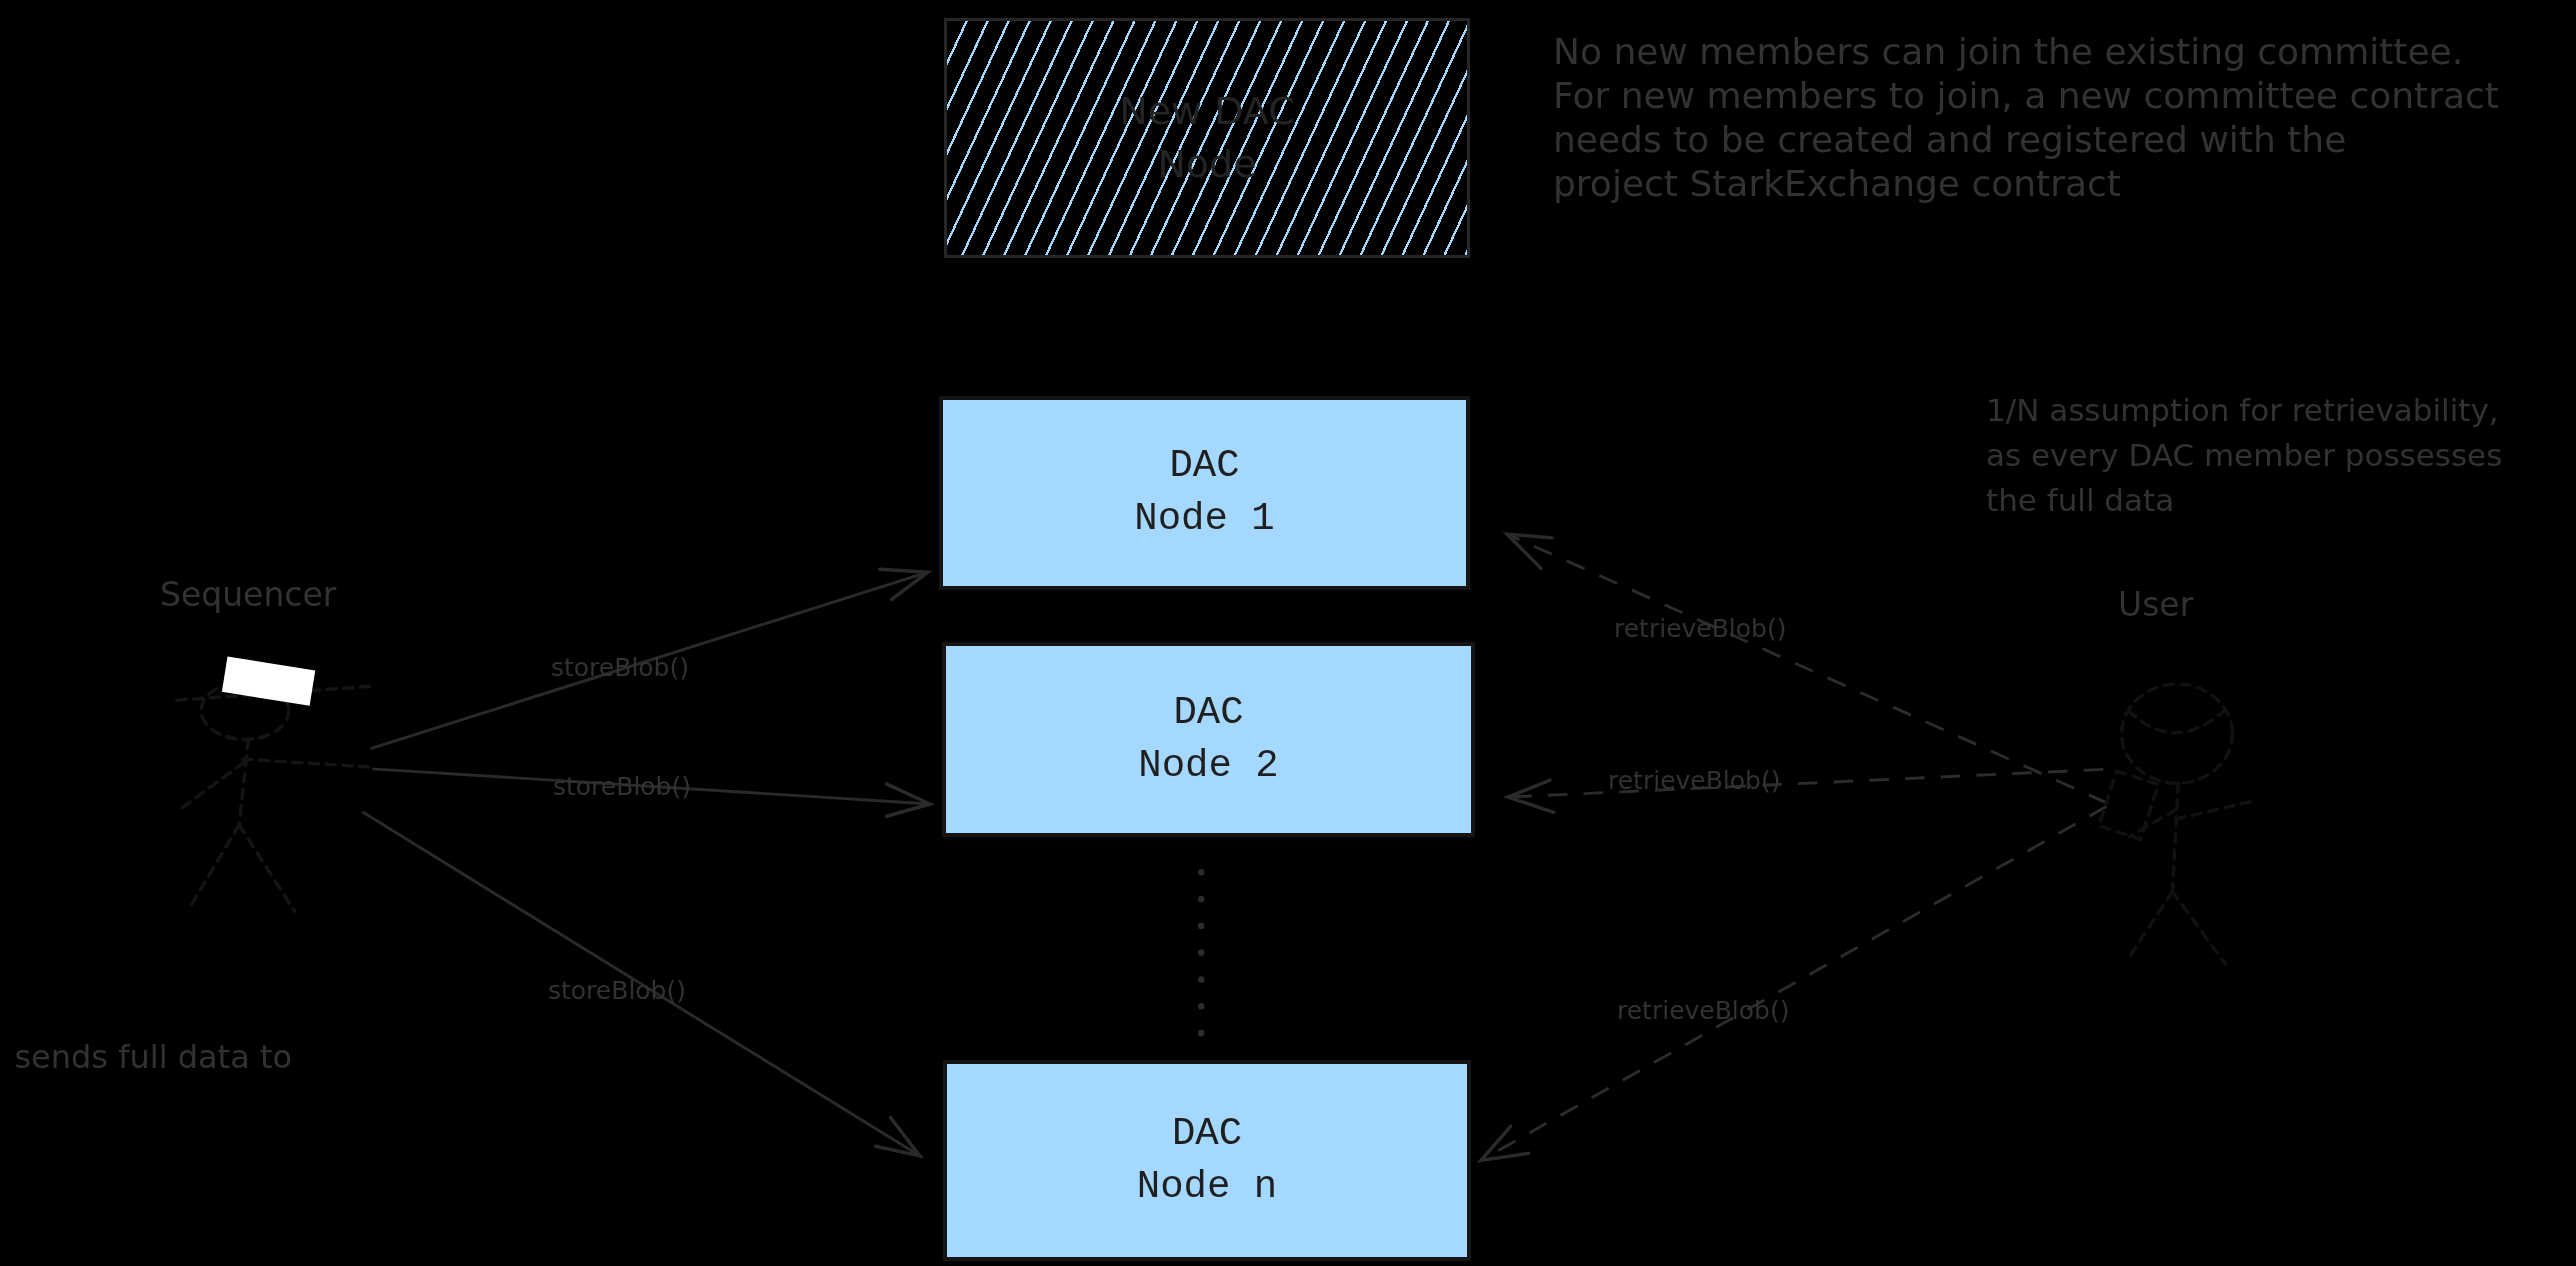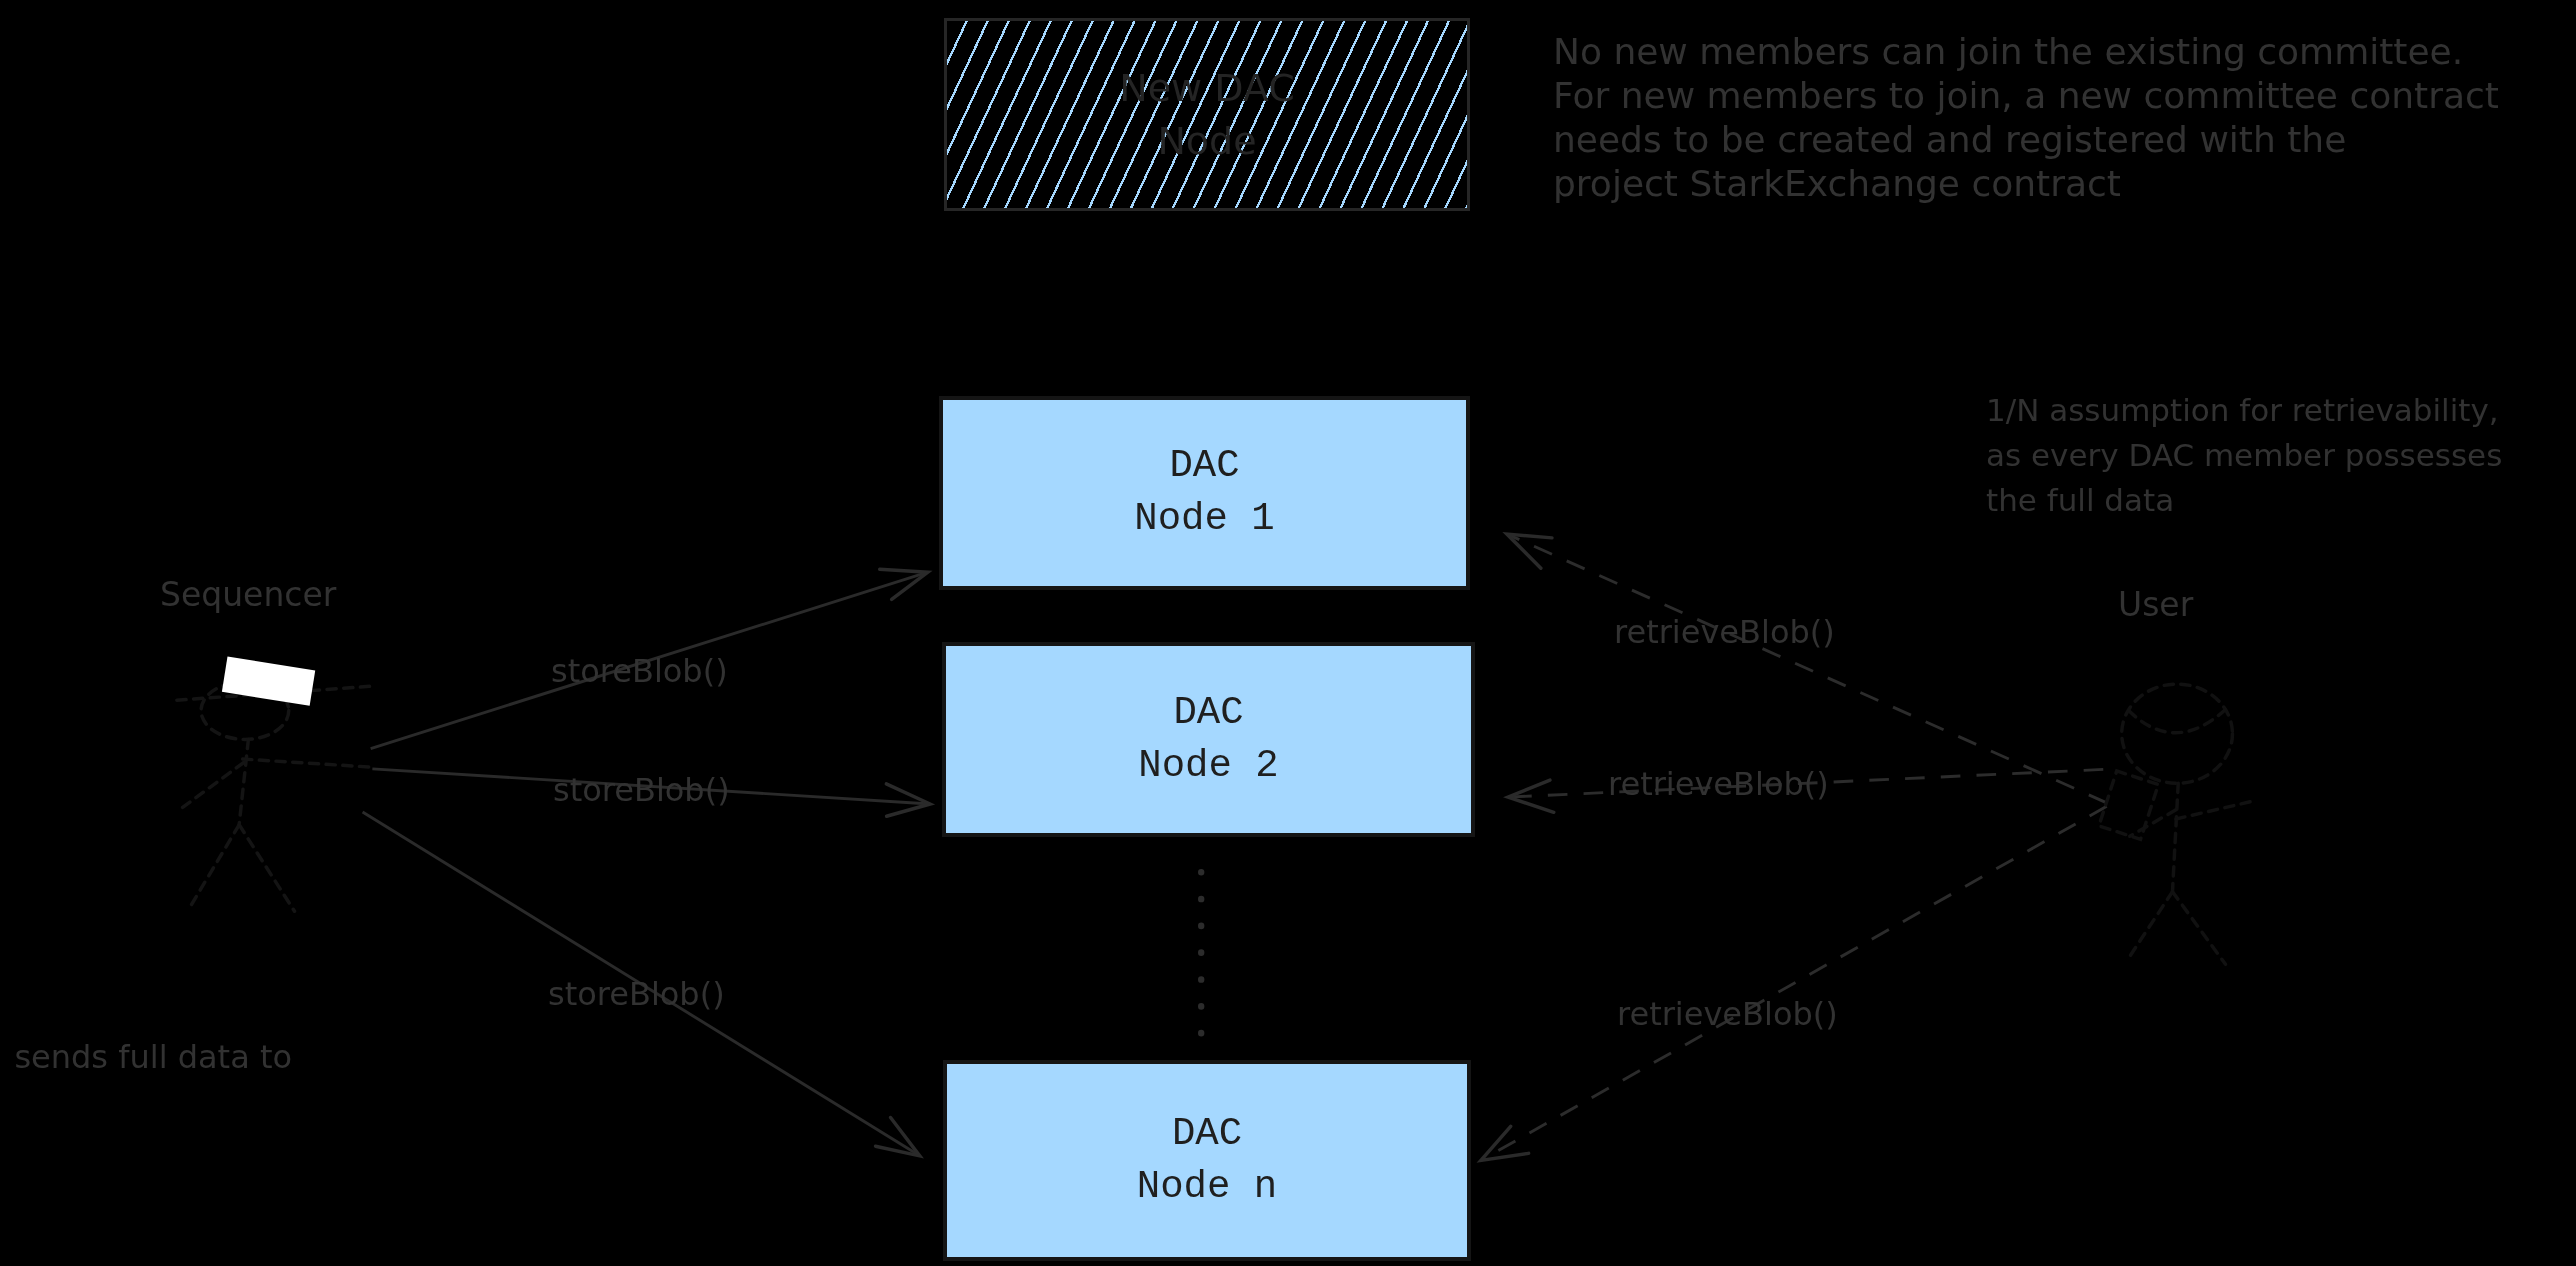--- a/index.html
+++ b/index.html
@@ -23,29 +23,29 @@
   }
   .lbl{
     position:absolute;white-space:nowrap;color:#323232;line-height:1;
   }
   .note{position:absolute;color:#323232;}
   .note div{white-space:nowrap;}
   .note-committee{font-size:36px;line-height:44px;}
   .note-retrievability{font-size:31px;line-height:45px;}
   .note-parallel{font-size:32px;line-height:43px;}
   .actor-label{font-size:33px;}
-  .arrow-label{font-size:32px;}
+  .arrow-label{font-size:25px;}
   svg.overlay{position:absolute;left:0;top:0;}
 </style>
 </head>
 <body>
 
 <div class="stage">
 
-  <div class="box hatch-box" style="left:944px;top:18px;width:526px;height:193px;">
+  <div class="box hatch-box" style="left:944px;top:18px;width:526px;height:240px;">
     <span>New DAC</span>
     <span>Node</span>
   </div>
 
   <div class="box node-box" style="left:939px;top:396px;width:531px;height:194px;">
     <span>DAC</span>
     <span>Node 1</span>
   </div>
   <div class="box node-box" style="left:942px;top:642px;width:533px;height:195px;">
     <span>DAC</span>

